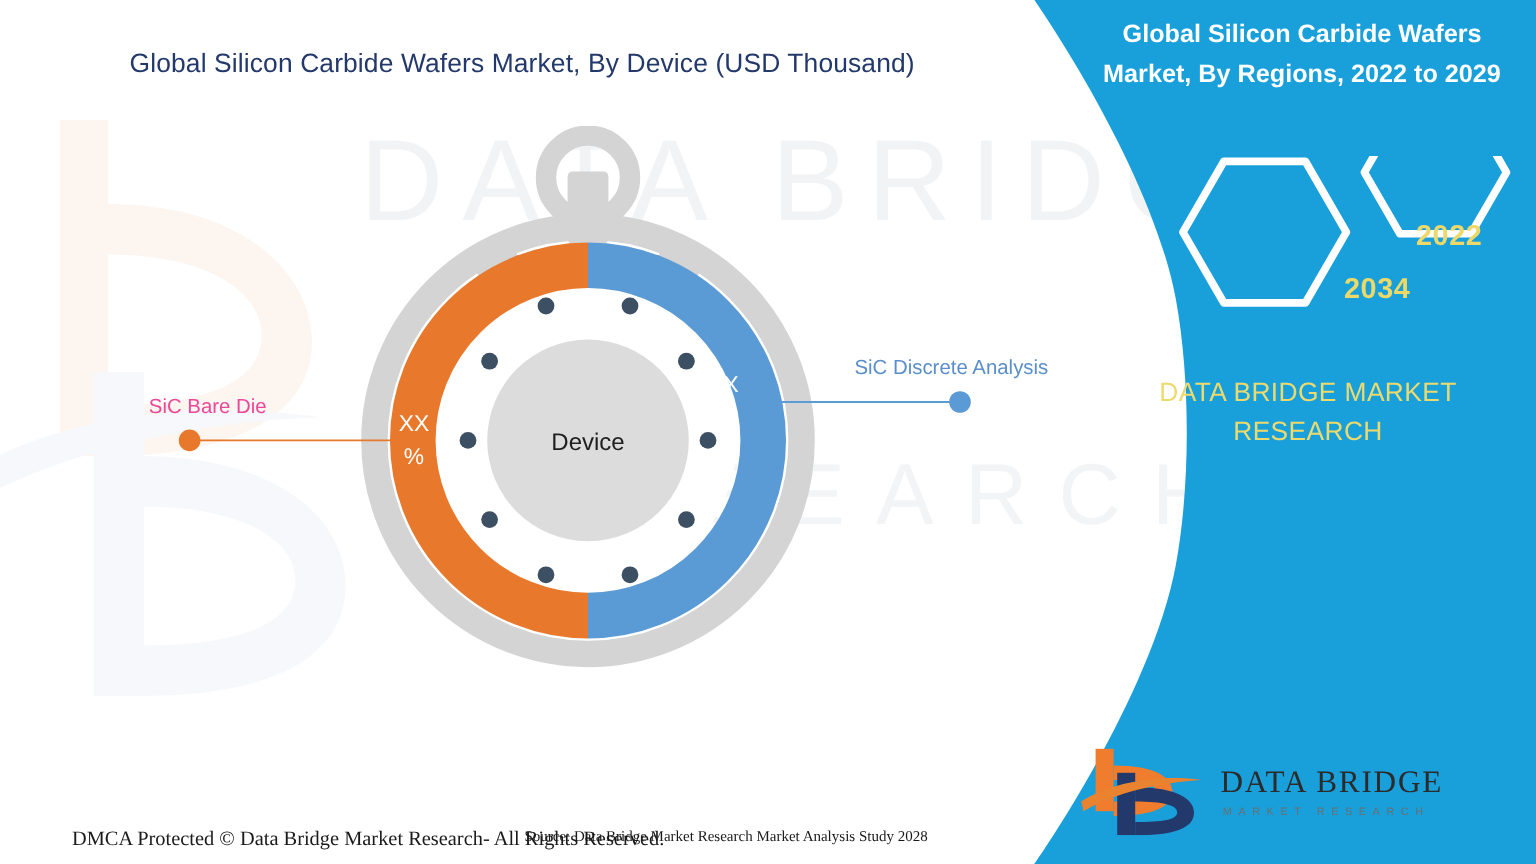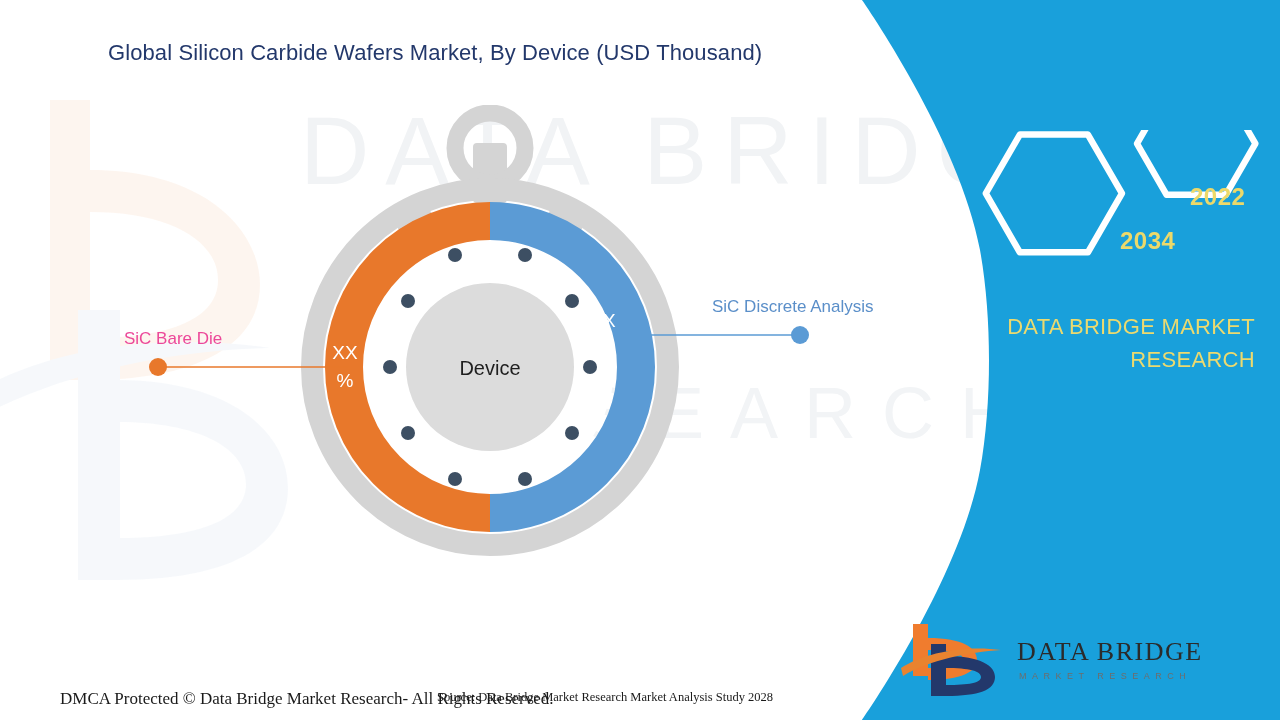--- a/index.html
+++ b/index.html
@@ -68,26 +68,26 @@
   .hex-wrap{
     position:absolute;left:140px;top:130px;width:300px;height:160px;
   }
   .hex-label{
     position:absolute;
     color:#ecd96a;
     font-size:24px;
     font-weight:700;
     letter-spacing:.5px;
   }
-  .hex-2022{left:210px;top:53px;}
+  .hex-2022{left:200px;top:53px;}
   .hex-2029{left:140px;top:97px;}
 
   .brand-lines{
     position:absolute;left:85px;top:310px;width:330px;
-    text-align:right;
+    text-align:center;
     color:#ecda6f;
     font-size:22px;
     font-weight:400;
     line-height:33px;
     letter-spacing:.3px;
   }
 
   .panel-logo{
     position:absolute;left:55px;top:622px;width:330px;height:74px;
   }
@@ -222,20 +222,24 @@
 
   <div class="callout-label callout-left">SiC Bare Die</div>
   <div class="callout-label callout-right">SiC Discrete Analysis</div>
 
   <div class="right-panel">
     <svg width="440" height="720" viewBox="0 0 440 720" style="position:absolute;left:0;top:0">
       <path d="M 440 0 L 22 0 C 22 0 120 140 140 250 C 152 316 152 404 140 470 C 120 580 22 720 22 720 L 440 720 Z" fill="#19A0DB"></path>
     </svg>
 
     <div class="panel-content">
+      <div class="panel-title">
+        <span>Global Silicon Carbide Wafers</span><br>
+        <span>Market, By Regions, 2022 to 2029</span>
+      </div>
 
       <div class="hex-wrap">
         <svg width="300" height="160" viewBox="0 0 300 160">
 
           <path d="M 115 82 L 152 18 L 226 18 L 263 82 L 226 146 L 152 146 Z" transform="translate(-100,-12) scale(0.92)" fill="none" stroke="#ffffff" stroke-width="7" stroke-linejoin="round"></path>
 
           <path d="M 115 82 L 152 18 L 226 18 L 263 82 L 226 146 L 152 146 Z" transform="translate(65,-52) scale(0.80)" fill="none" stroke="#ffffff" stroke-width="8" stroke-linejoin="round"></path>
         </svg>
         <div class="hex-label hex-2022">2022</div>
         <div class="hex-label hex-2029">2034</div>

